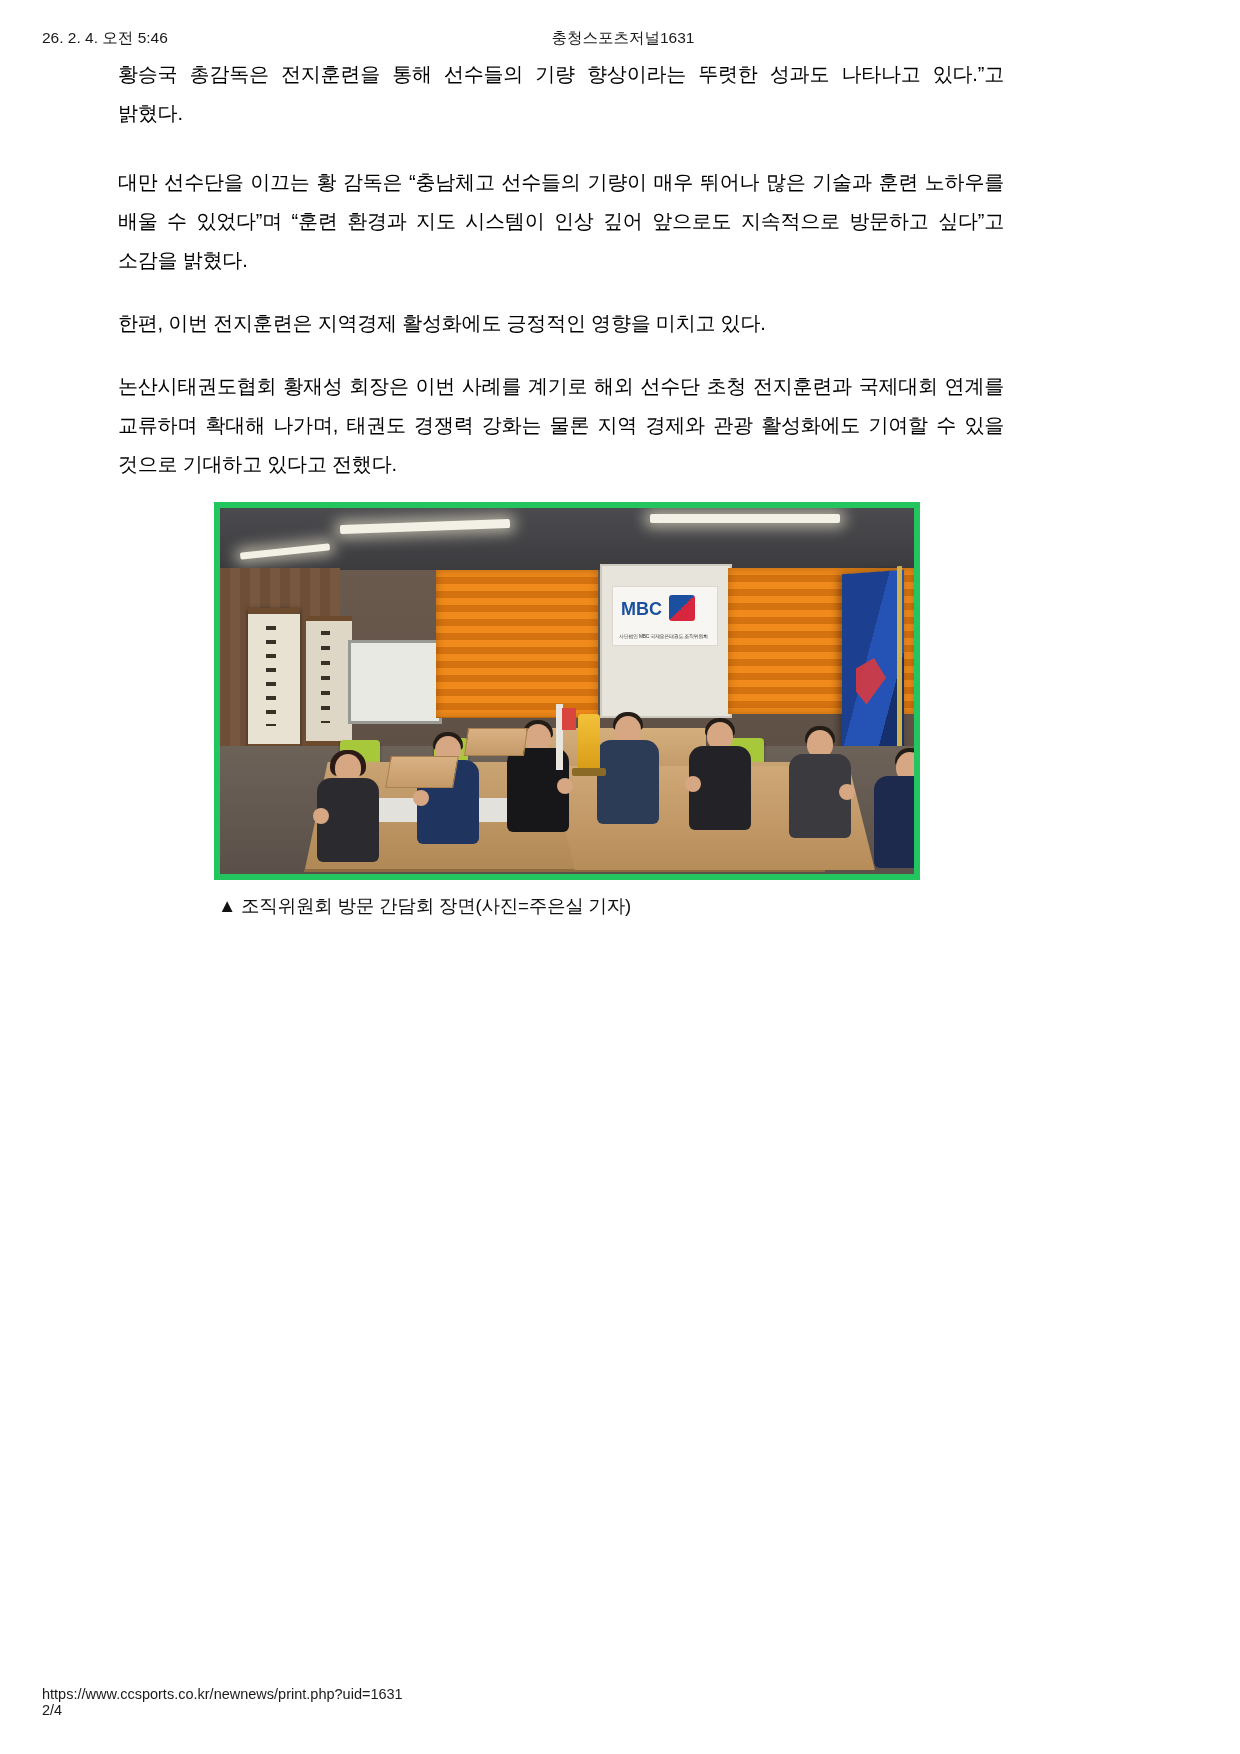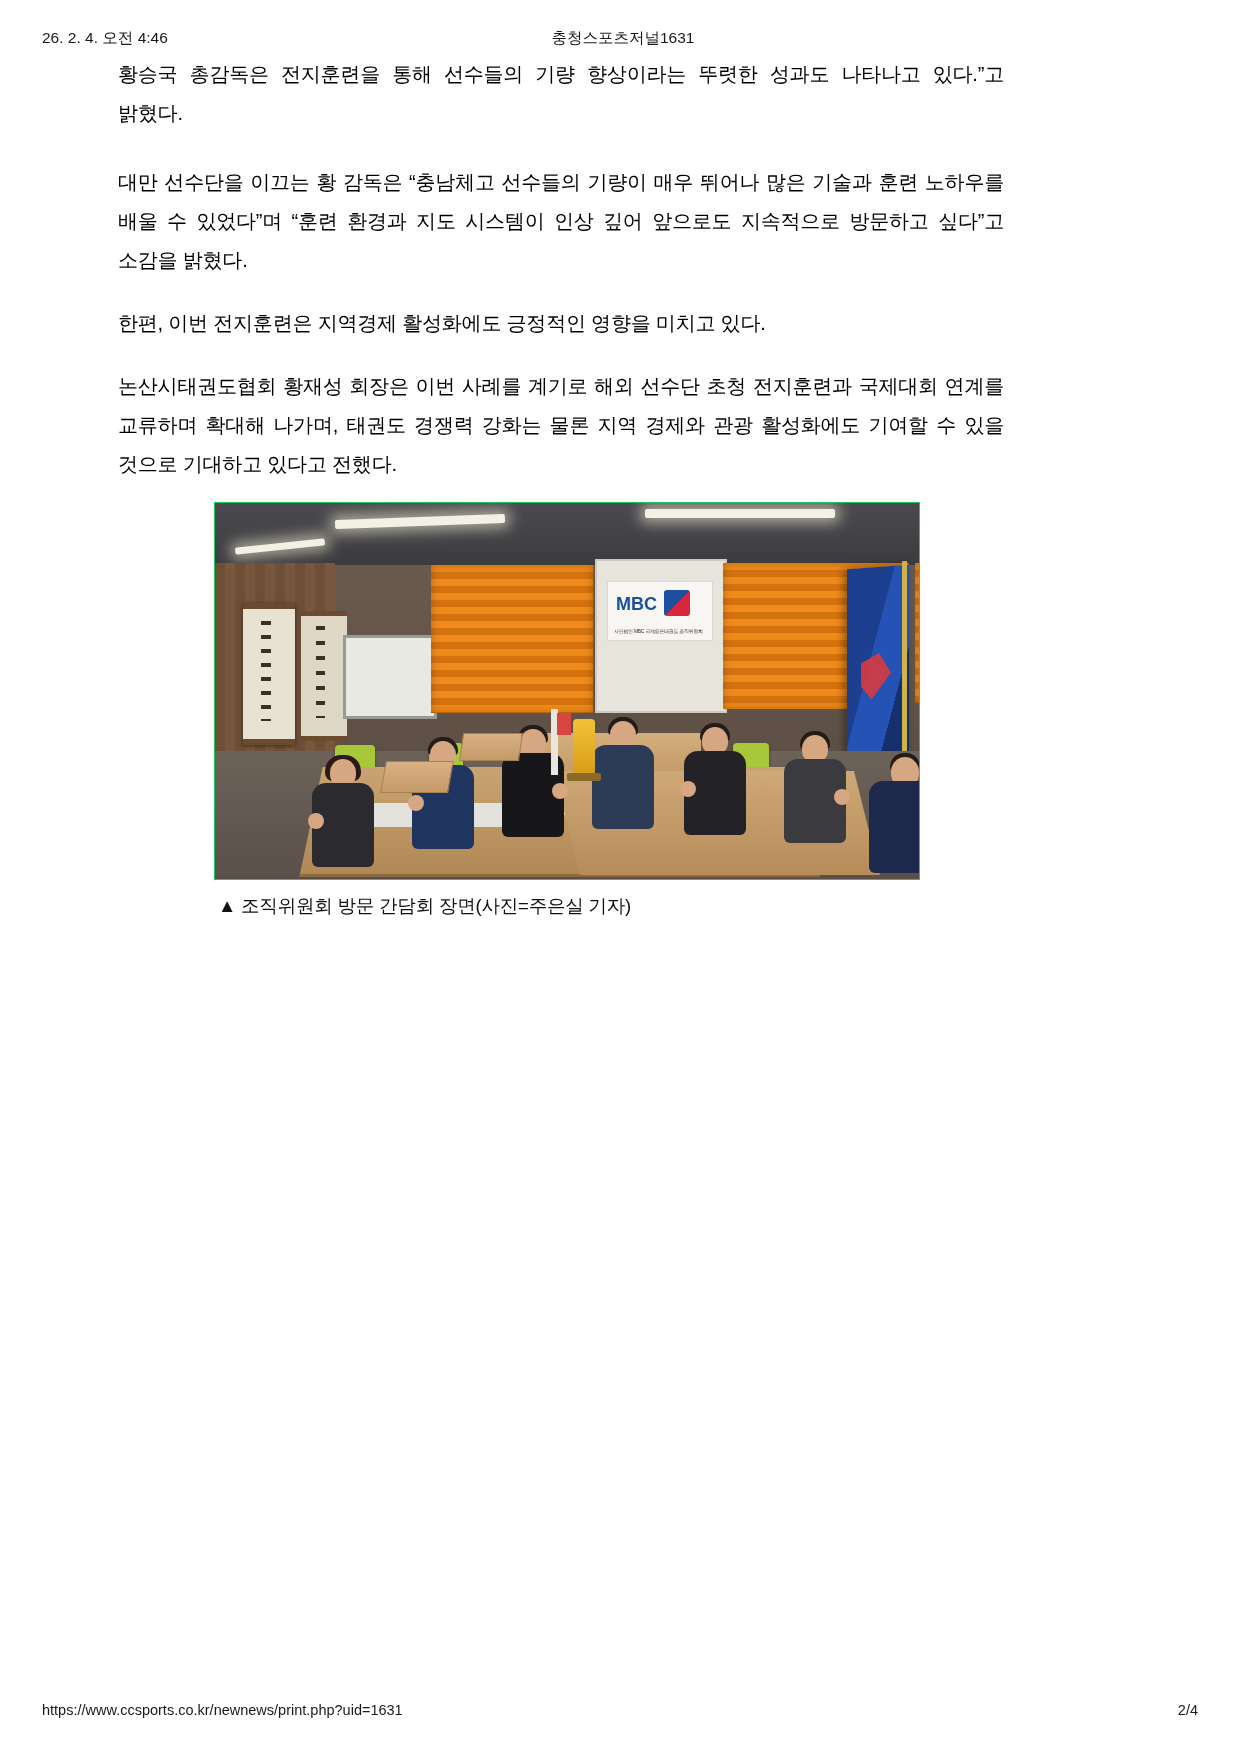--- a/index.html
+++ b/index.html
@@ -45,20 +45,21 @@
   
   .footer {
     position: absolute;
     bottom: 36px;
     left: 42px;
     right: 42px;
     display: flex;
     align-items: baseline;
     font-size: 14.5px;
     color: #1a1a1a;
+    flex-direction: column;
   }
   .footer .f-url {
     flex: 1;
     white-space: nowrap;
   }
   .footer .f-page {
     white-space: nowrap;
   }
   
   .content {
@@ -89,21 +90,21 @@
     padding: 0;
     width: 706px;
     margin-left: 96px;
   }
   .photo-frame {
     width: 706px;
     height: 378px;
     position: relative;
     overflow: hidden;
     background: #2a2320;
-    border: 1px solid #22c55e;
+    border: 6px solid #22c55e;
     box-sizing: border-box;
   }
   figcaption {
     margin-top: 13px;
     font-size: 18.5px;
     letter-spacing: -0.2px;
     color: #111;
     padding-left: 4px;
   }
   
@@ -396,21 +397,21 @@
   .p7 { left: 690px; bottom: 122px; }
   .p7 .body { background: #1e2a4d; width: 72px; height: 92px;}
   .p7 .head { width: 28px; height: 30px; }
 </style>
 </head>
 <body>
 
 <div class="page">
 
   <div class="header">
-    <span class="h-left">26. 2. 4. 오전 4:46</span>
+    <span class="h-left">26. 2. 4. 오전 5:46</span>
     <span class="h-center">충청스포츠저널1631</span>
     <span class="h-right"></span>
   </div>
 
   <div class="content">
     <p class="para first">황승국 총감독은 전지훈련을 통해 선수들의 기량 향상이라는 뚜렷한 성과도 나타나고 있다.”고 밝혔다.</p>
     <p class="para">대만 선수단을 이끄는 황 감독은 “충남체고 선수들의 기량이 매우 뛰어나 많은 기술과 훈련 노하우를 배울 수 있었다”며 “훈련 환경과 지도 시스템이 인상 깊어 앞으로도 지속적으로 방문하고 싶다”고 소감을 밝혔다.</p>
     <p class="para">한편, 이번 전지훈련은 지역경제 활성화에도 긍정적인 영향을 미치고 있다.</p>
     <p class="para lastpara">논산시태권도협회 황재성 회장은 이번 사례를 계기로 해외 선수단 초청 전지훈련과 국제대회 연계를 교류하며 확대해 나가며, 태권도 경쟁력 강화는 물론 지역 경제와 관광 활성화에도 기여할 수 있을 것으로 기대하고 있다고 전했다.</p>
 

